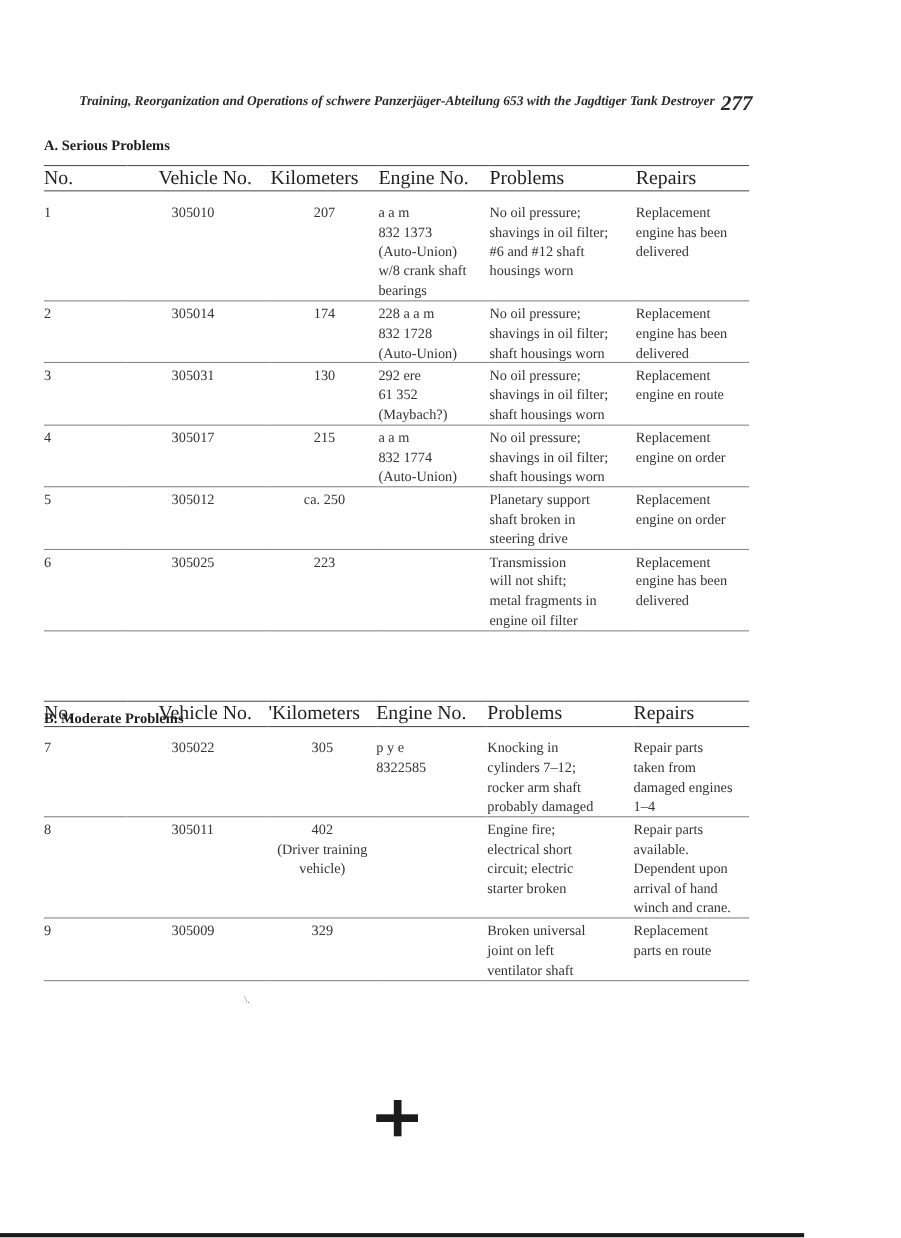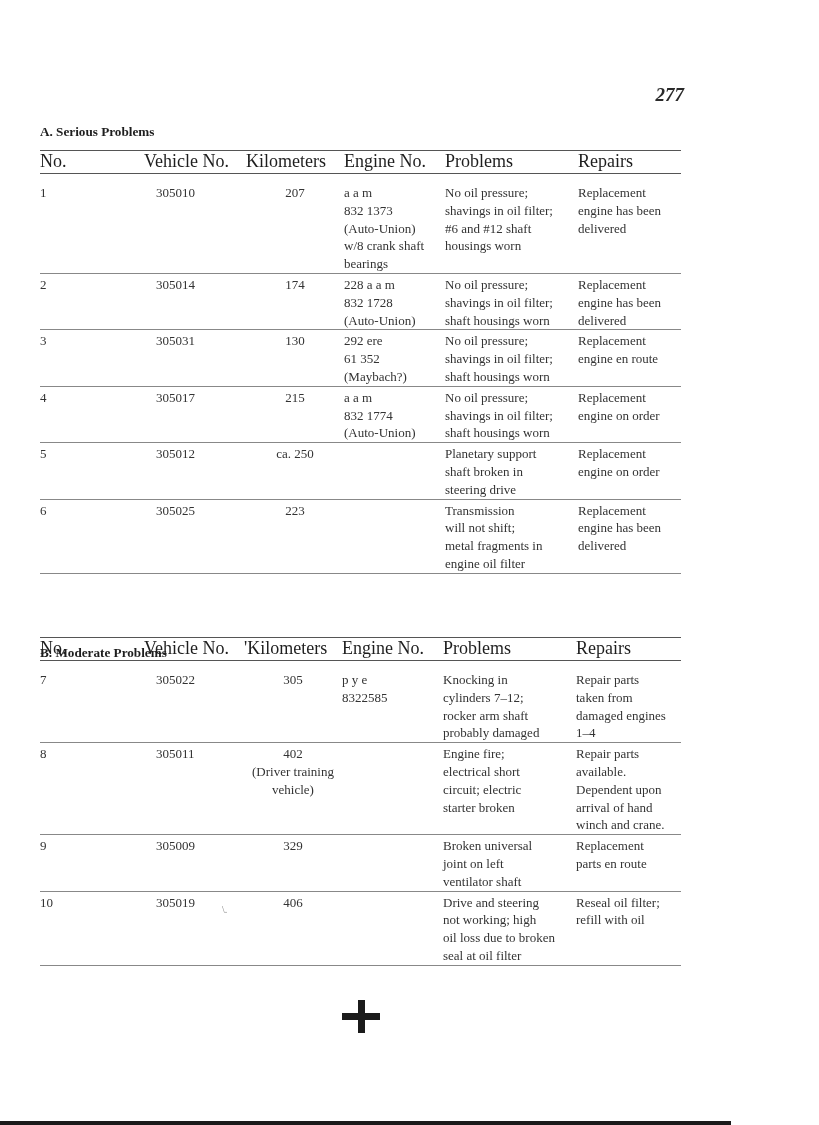--- a/index.html
+++ b/index.html
@@ -62,20 +62,21 @@
   .cross-icon .h { position: absolute; left: 0; top: 13px; width: 38px; height: 7px; background: #1b1b1b; }
 
   .bottom-rule {
     position: absolute; left: 0; top: 1121px; width: 731px; height: 4px; background: #1a1a1a;
   }
 </style>
 </head>
 <body>
 
 <div class="running-head">
+  <span>Training, Reorganization and Operations of schwere Panzerjäger-Abteilung 653 with the Jagdtiger Tank Destroyer</span>
   <span class="page-num">277</span>
 </div>
 
 <div class="section-title" style="top:124px;">A. Serious Problems</div>
 
 <table class="problems" id="table-a" style="top:150px;">
   <colgroup>
       <col class="c1">
       <col class="c2">
       <col class="c3">
@@ -236,32 +237,20 @@
         <td class="multiline">9</td>
         <td class="multiline veh-col">305009</td>
         <td class="multiline center-col">329</td>
         <td class="multiline"></td>
         <td class="multiline">Broken universal
 joint on left
 ventilator shaft</td>
         <td class="multiline">Replacement
 parts en route</td>
       </tr>
-      <tr>
-        <td class="multiline">10</td>
-        <td class="multiline veh-col">305019</td>
-        <td class="multiline center-col">406</td>
-        <td class="multiline"></td>
-        <td class="multiline">Drive and steering
-not working; high
-oil loss due to broken
-seal at oil filter</td>
-        <td class="multiline">Reseal oil filter;
-refill with oil</td>
-      </tr>
     </tbody>
 </table>
 
 <span class="stray-mark">\.</span>
 
 <div class="cross-icon">
   <div class="v"></div>
   <div class="h"></div>
 </div>
 

